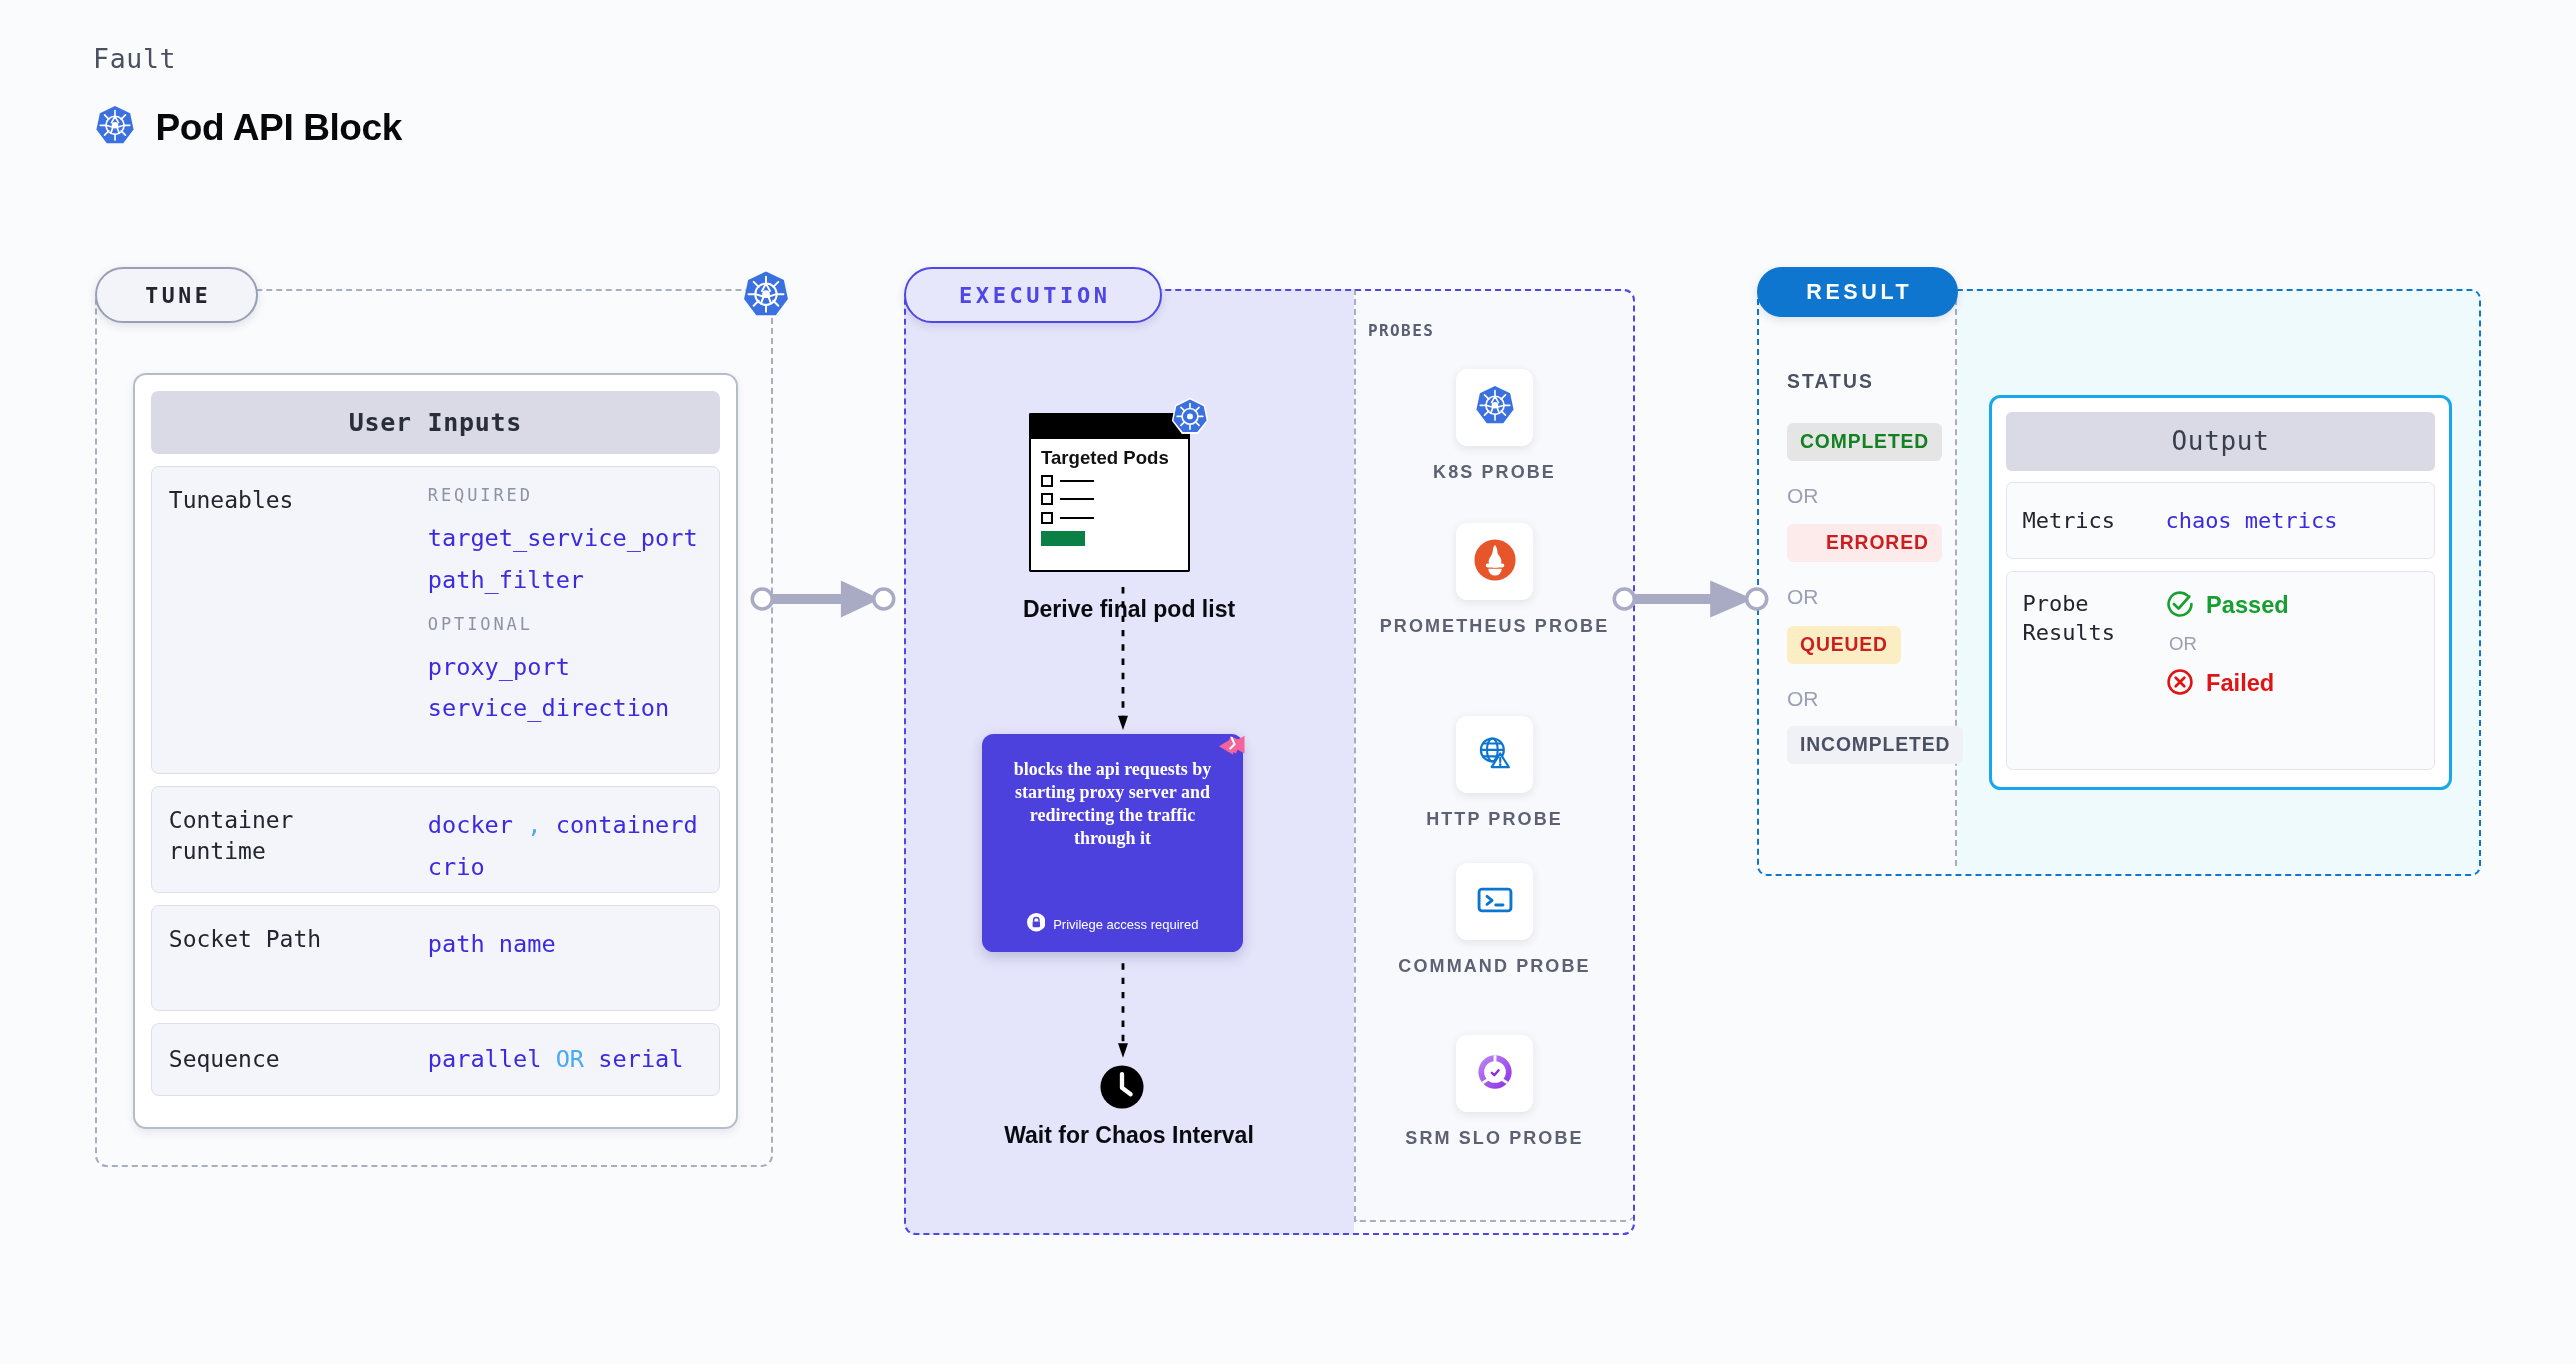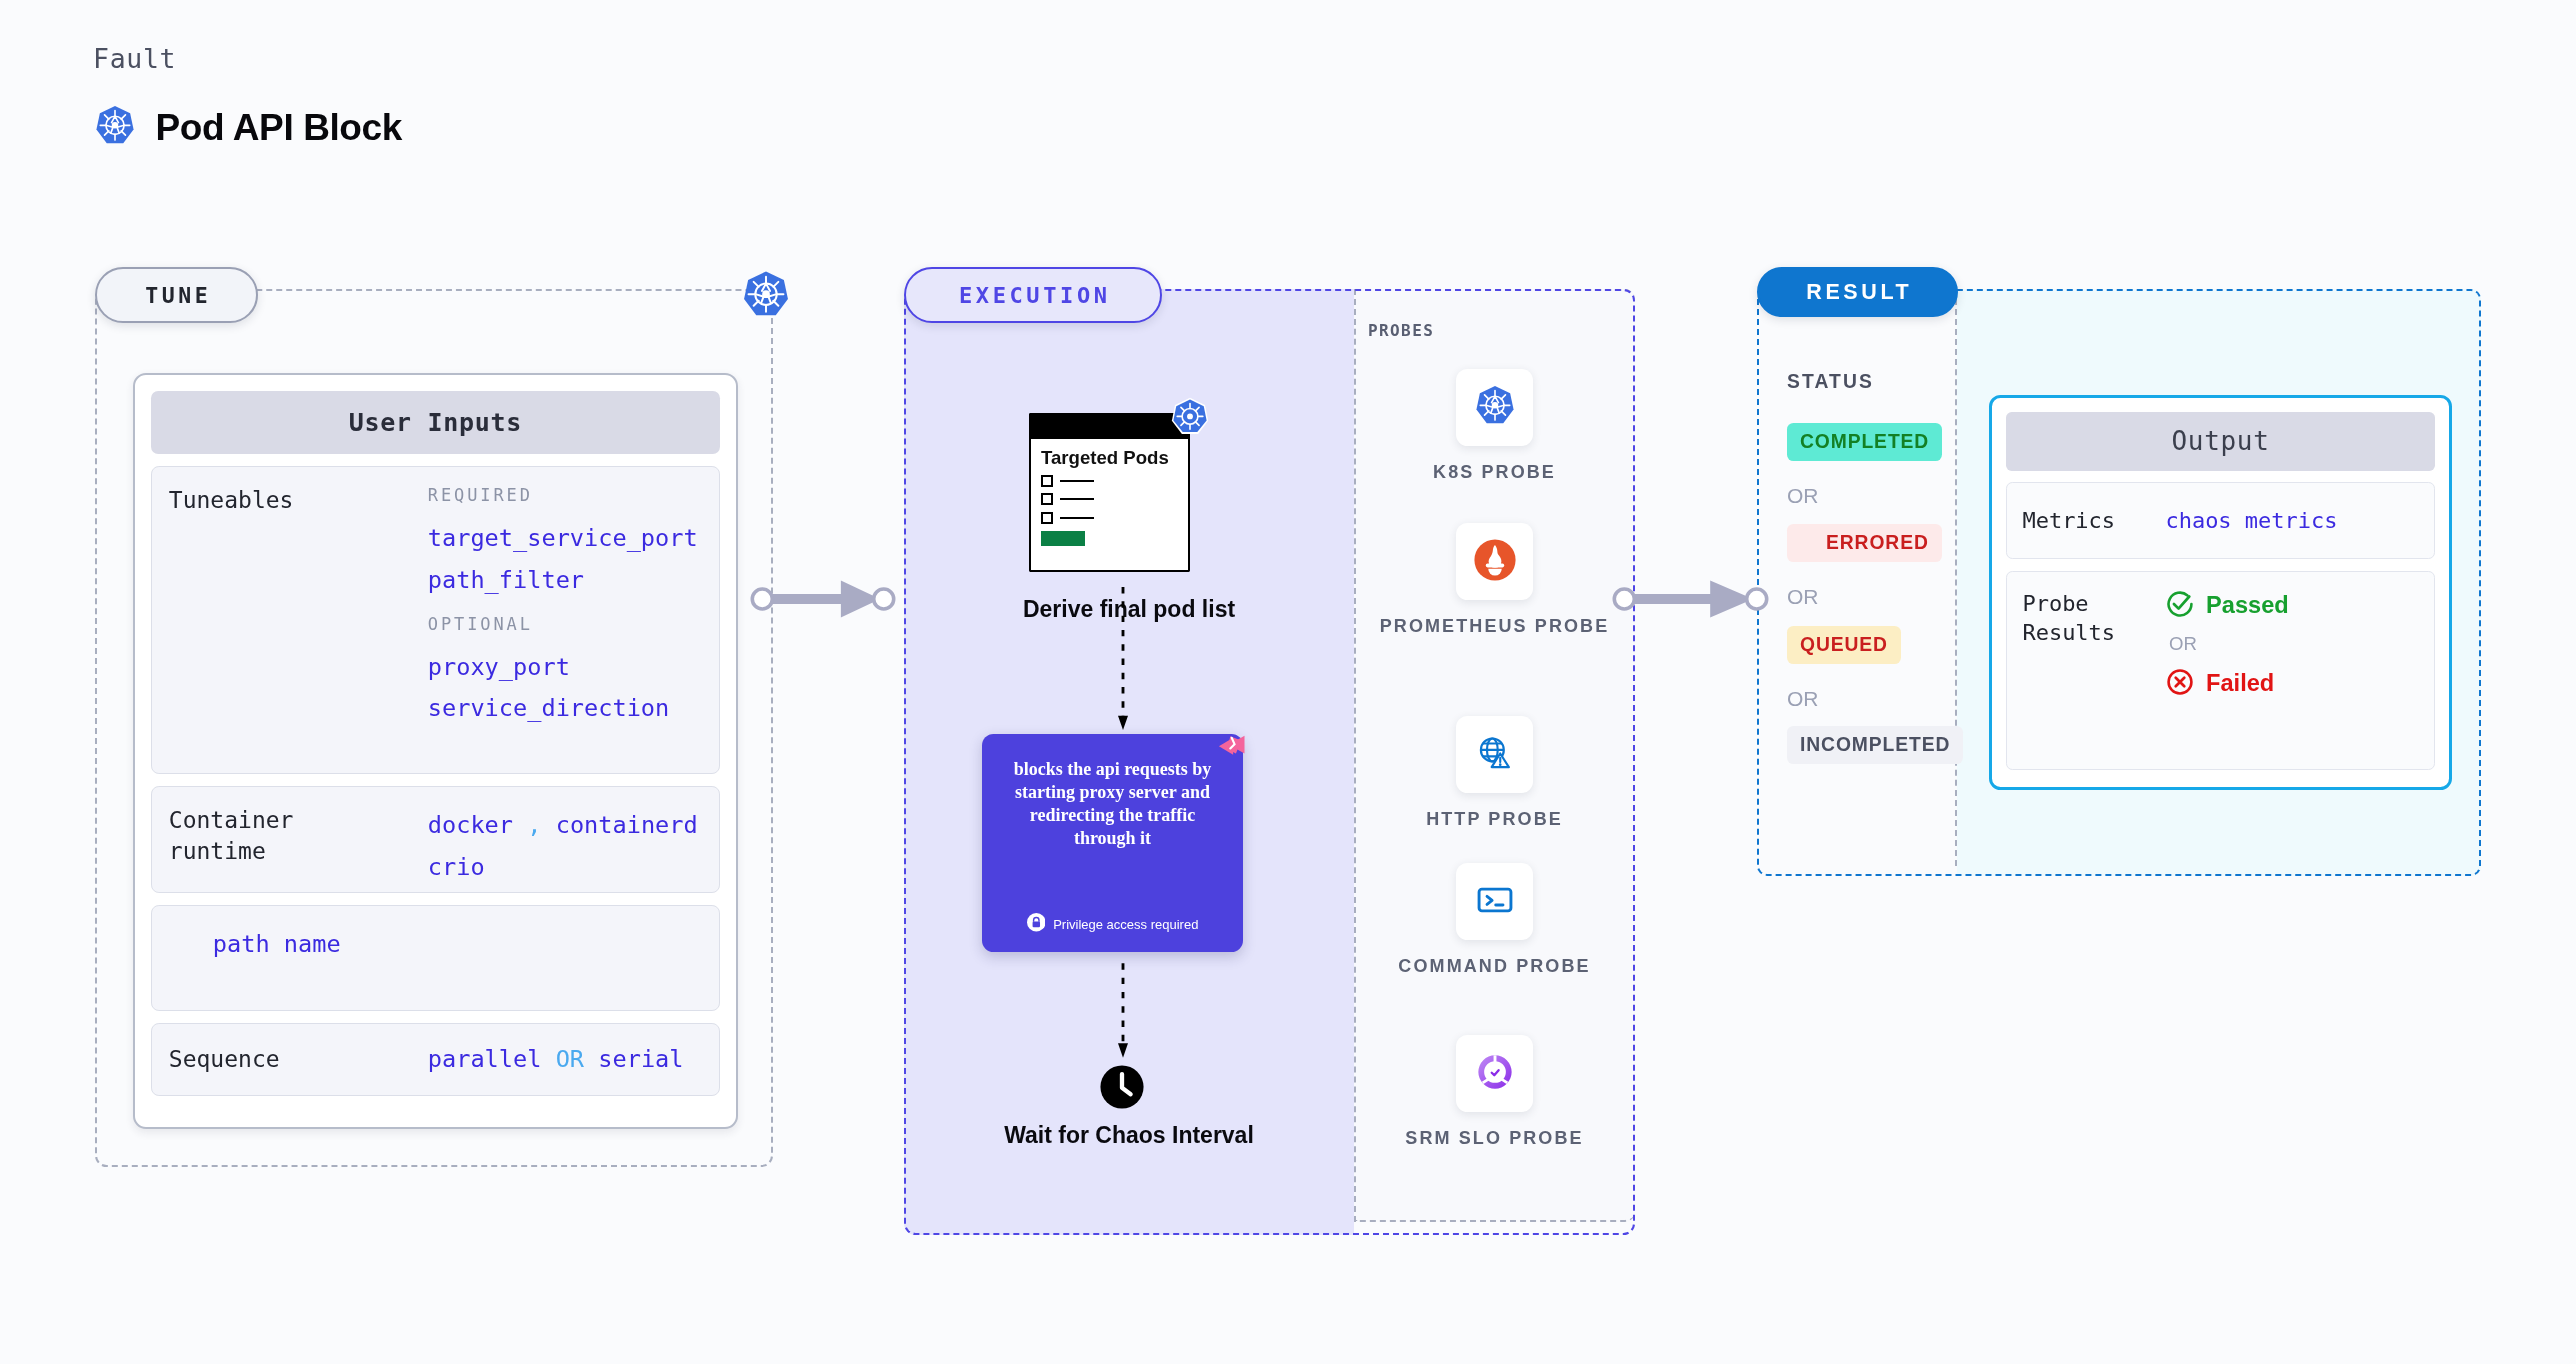--- a/index.html
+++ b/index.html
@@ -196,21 +196,21 @@
     position: absolute; left: 1787px;
     border-radius: 6.4px; padding: 7.9px 13px;
     font-family: "Liberation Sans", sans-serif;
     font-size: 19.3px; font-weight: 700; letter-spacing: 0.9px;
   }
   .status-or {
     position: absolute; left: 1787px;
     font-family: "Liberation Sans", sans-serif;
     font-size: 21px; color: #9aa0b4;
   }
-  #badge-completed { top: 423px; background: #5eead4; color: #138024; }
+  #badge-completed { top: 423px; background: #e5e5e5; color: #138024; }
   #or-1 { top: 484px; }
   #badge-errored { top: 524px; background: #fdeaea; color: #c91f1f; padding-left: 39px; }
   #or-2 { top: 585px; }
   #badge-queued { top: 626px; background: #fceec4; color: #c91f1f; }
   #or-3 { top: 687px; }
   #badge-incompleted { top: 726px; background: #f0f1f6; color: #4b5061; }
 
   #output-card {
     position: absolute; left: 1989px; top: 395px; width: 463px; height: 395px;
     background: #ffffff; border: 3.6px solid #16a8e8; border-radius: 11.5px;
@@ -306,20 +306,21 @@
       <div class="tune-val">
         <span class="val-blue">docker</span>
         <span class="val-comma">,</span>
         <span class="val-blue">containerd</span>
       </div>
       <div class="tune-val val-blue">crio</div>
     </div>
   </div>
 
   <div class="ui-row" id="row-socket">
+    <div class="ui-label">Socket Path</div>
     <div class="ui-values">
       <div class="tune-val val-blue">path name</div>
     </div>
   </div>
 
   <div class="ui-row" id="row-sequence">
     <div class="ui-label">Sequence</div>
     <div class="ui-values">
       <div class="tune-val">
         <span class="val-blue">parallel</span>

